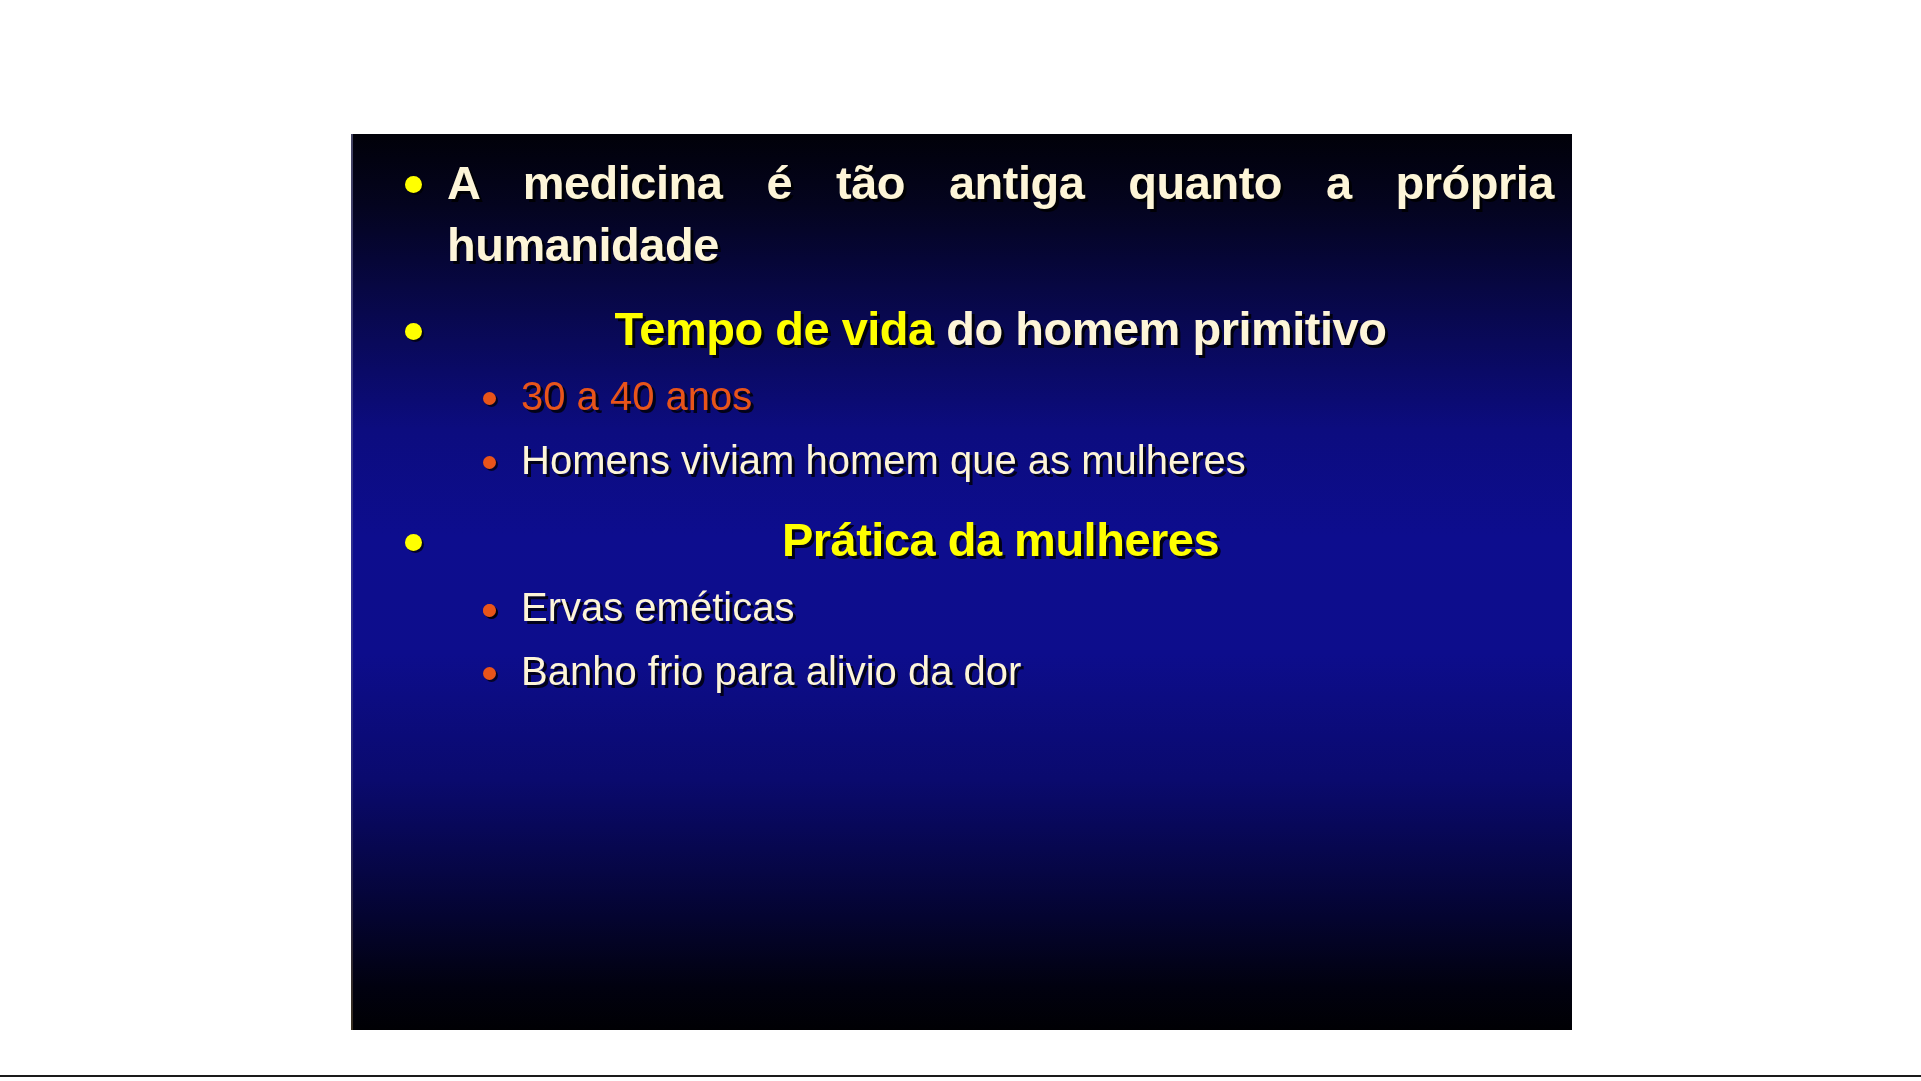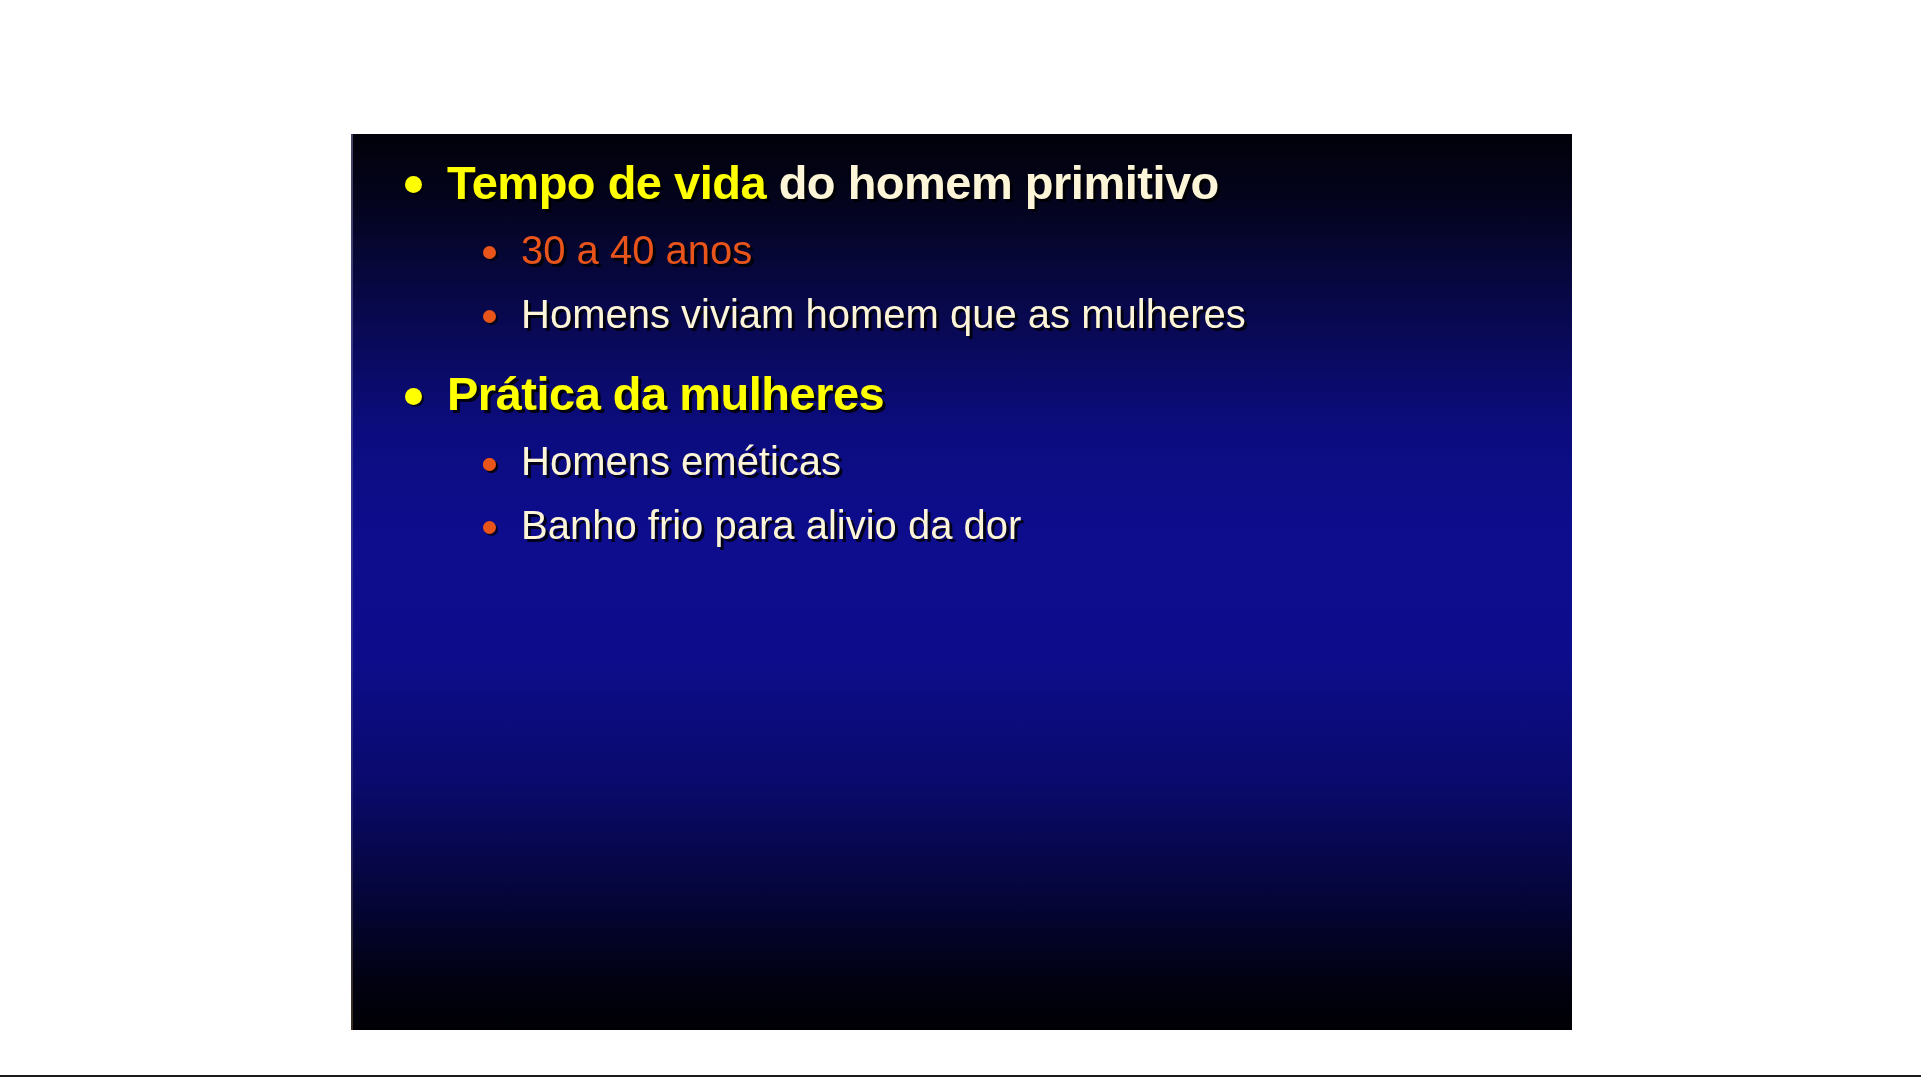--- a/index.html
+++ b/index.html
@@ -96,20 +96,21 @@
   }
 
   .lvl1.justify .txt {
     display: block;
     text-align: justify;
     text-align-last: left;
   }
 
   .lvl1 .txt {
     display: block;
+    text-align: center;
   }
 
   
   .lvl2 {
     position: relative;
     display: block;
     padding-left: 142px;
     margin: 0 0 4px 0;
     font-size: 40px;
     font-weight: normal;
@@ -150,20 +151,24 @@
   }
 </style>
 </head>
 <body>
 
 <div class="page">
 
   <div class="slide">
     <div class="bullet-list">
 
+      <div class="lvl1 justify gap-md">
+        <span class="dot"></span>
+        <span class="txt c-cream">A medicina é tão antiga quanto a própria humanidade</span>
+      </div>
 
       <div class="lvl1 gap-sm">
         <span class="dot"></span>
         <span class="txt"><span class="c-yellow">Tempo de vida</span><span class="c-cream"> do homem primitivo</span></span>
       </div>
 
       <div class="lvl2 gap-sm">
         <span class="dot"></span>
         <span class="c-orange">30 a 40 anos</span>
       </div>
@@ -177,21 +182,21 @@
         <span class="dot"></span>
         <span class="txt c-yellow">Prática da mulheres</span>
       </div>
 
       <div class="lvl2 gap-sm">
         <span class="dot"></span>
       </div>
 
       <div class="lvl2 gap-sm">
         <span class="dot"></span>
-        <span class="c-cream">Homens eméticas</span>
+        <span class="c-cream">Ervas eméticas</span>
       </div>
 
       <div class="lvl2">
         <span class="dot"></span>
         <span class="c-cream">Banho frio para alivio da dor</span>
       </div>
 
     </div>
   </div>
 

